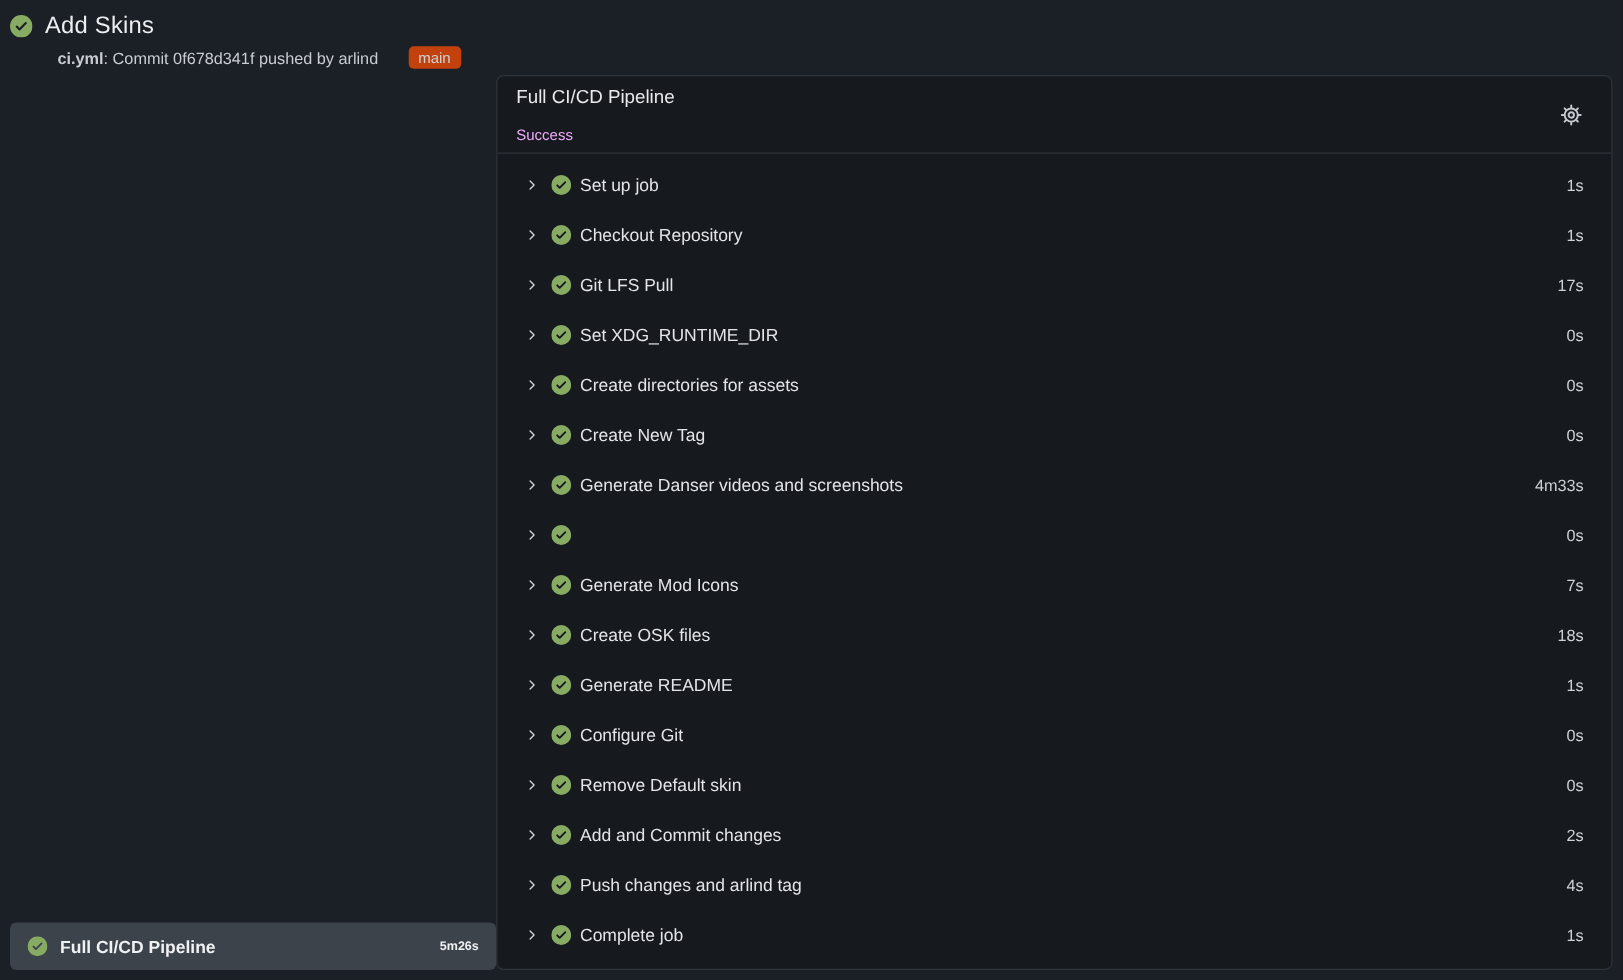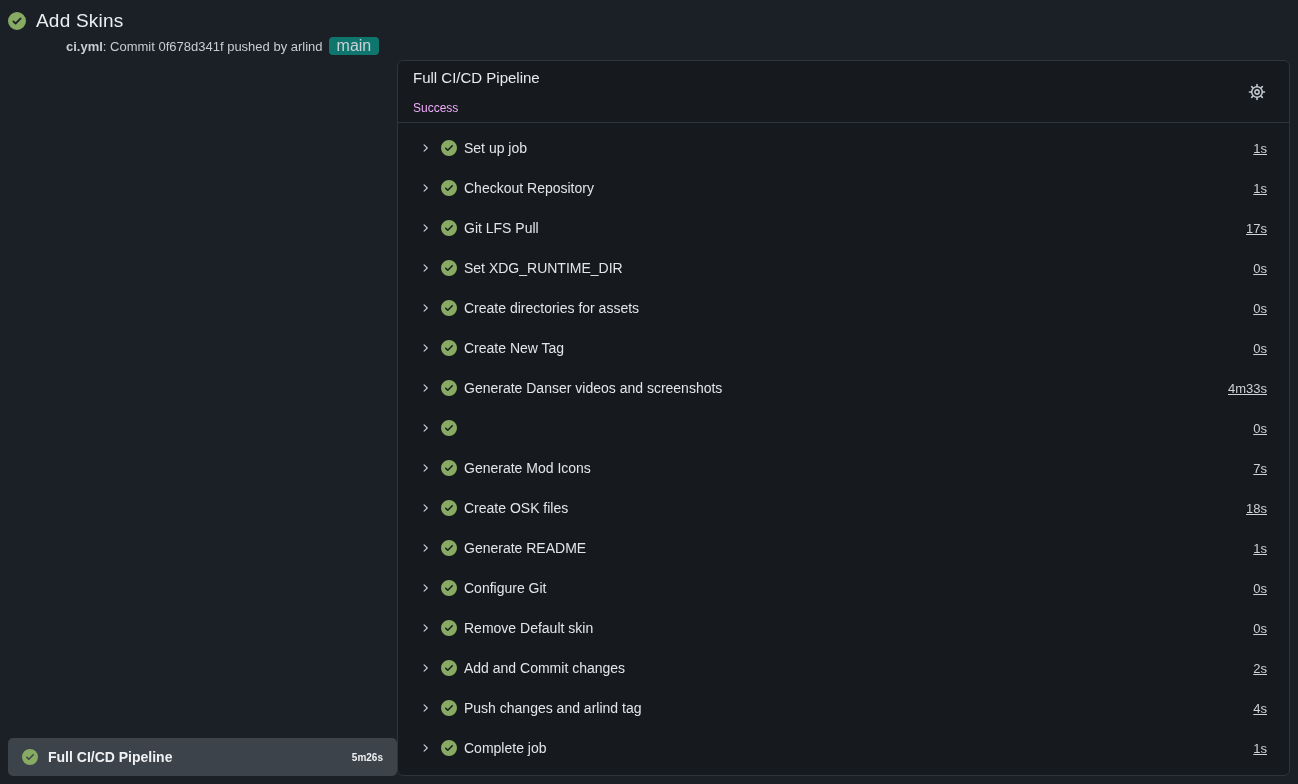--- a/index.html
+++ b/index.html
@@ -9,27 +9,27 @@
     font-family: "Liberation Sans", "DejaVu Sans", sans-serif;
     color: #e3e5e8;
     padding: 8px;
   }
 
   
   .run-header { height: 44px; margin-bottom: 8px; text-align: center; }
   .title-row { display: flex; align-items: center; gap: 10px; height: 26px; }
   .run-title { font-size: 19px; font-weight: 500; color: #eceef0; letter-spacing: 0.2px; }
   .run-meta {
-    margin-left: 58px; margin-top: 3px; font-size: 13px; color: #c9cdd2;
-    display: flex; align-items: center; gap: 6px; height: 18px;
+    margin-left: 38px; margin-top: 3px; font-size: 13px; color: #c9cdd2;
+    display: flex; align-items: center; gap: 24px; height: 18px;
   }
   .wf-file { font-weight: 700; }
   .branch-badge {
-    display: inline-block; background: #0f766e; color: #ccd1d6;
-    font-size: 16px; line-height: 18px; padding: 0 8px; border-radius: 4px;
+    display: inline-block; background: #c2410c; color: #ccd1d6;
+    font-size: 12px; line-height: 18px; padding: 0 8px; border-radius: 4px;
     cursor: pointer;
   }
 
   
   .content { display: flex; height: 716px; align-items: flex-end; }
 
   .jobs { flex: 0 0 389px; }
   .job-item {
     display: flex; align-items: center; gap: 10px;
     height: 38px; padding: 0 14px; border-radius: 5px;
@@ -56,21 +56,21 @@
   }
 
   .steps { flex: 1; padding: 5px 0 0 0; }
   .step-row {
     height: 40px; display: flex; align-items: center;
     padding: 0 22px 0 21px; cursor: pointer;
   }
   .chev { width: 12px; height: 12px; display: flex; margin-right: 10px; flex: 0 0 12px; }
   .step-check { width: 16px; height: 16px; display: flex; margin-right: 7px; flex: 0 0 16px; }
   .step-name { font-size: 14px; color: #e3e5e8; }
-  .step-duration { margin-left: auto; font-size: 13px; color: #ced2d6; text-decoration: underline; }
+  .step-duration { margin-left: auto; font-size: 13px; color: #ced2d6; }
 
   .icon-18 { width: 18px; height: 18px; display: flex; }
   .icon-16 { width: 16px; height: 16px; display: flex; }
 </style>
 </head>
 <body>
 
 <div class="app">
 
   <header class="run-header">

